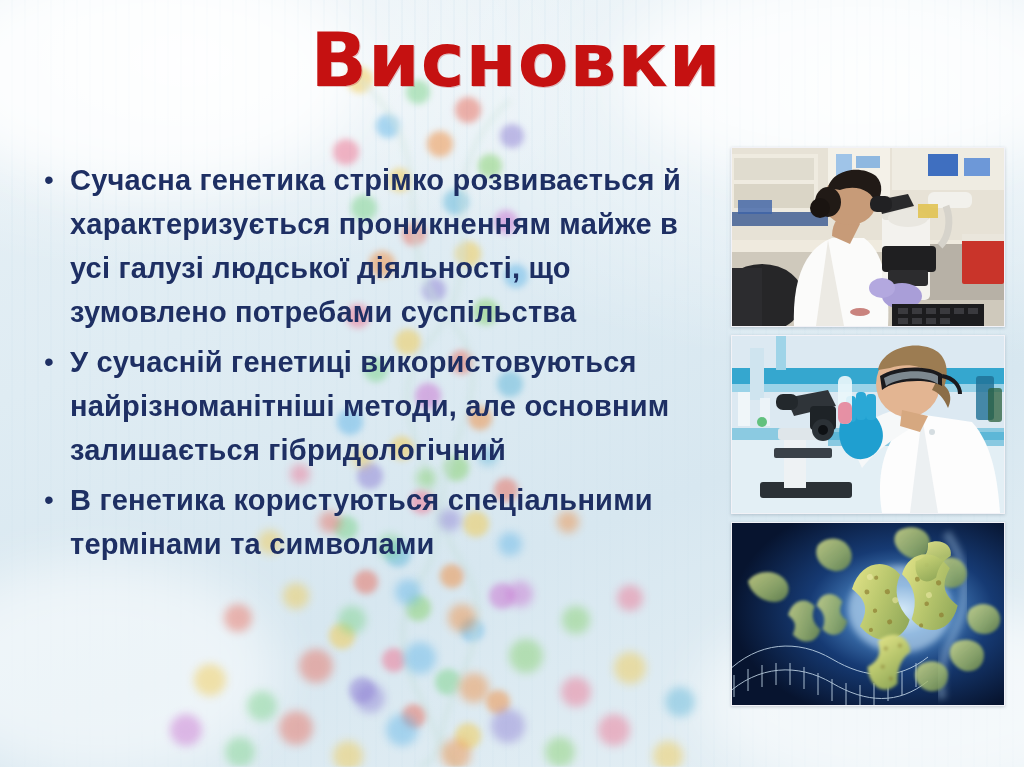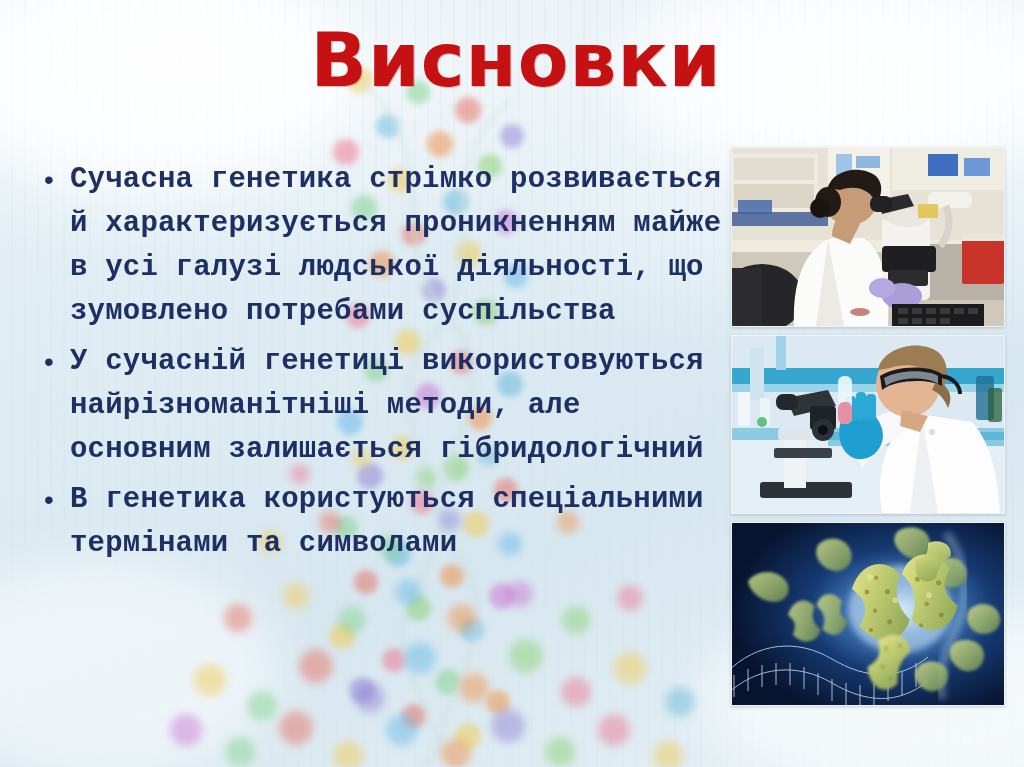--- a/index.html
+++ b/index.html
@@ -62,21 +62,21 @@
     display:flex;align-items:flex-start;
     margin-bottom:6px;
   }
   .dot{
     flex:0 0 auto;width:26px;
     color:#1e2f63;font-size:28px;line-height:44px;
     text-align:left;padding-left:10px;
   }
   .btext{
     flex:1 1 auto;
-    font-family:Liberation Mono, monospace;
+    font-family:Liberation Sans, sans-serif;
     font-weight:bold;
     font-size:29px;
     line-height:44px;
     color:#1e2f63;
     letter-spacing:.2px;
   }
 
   
   #photos{
     position:absolute;left:731px;top:147px;width:272px;

